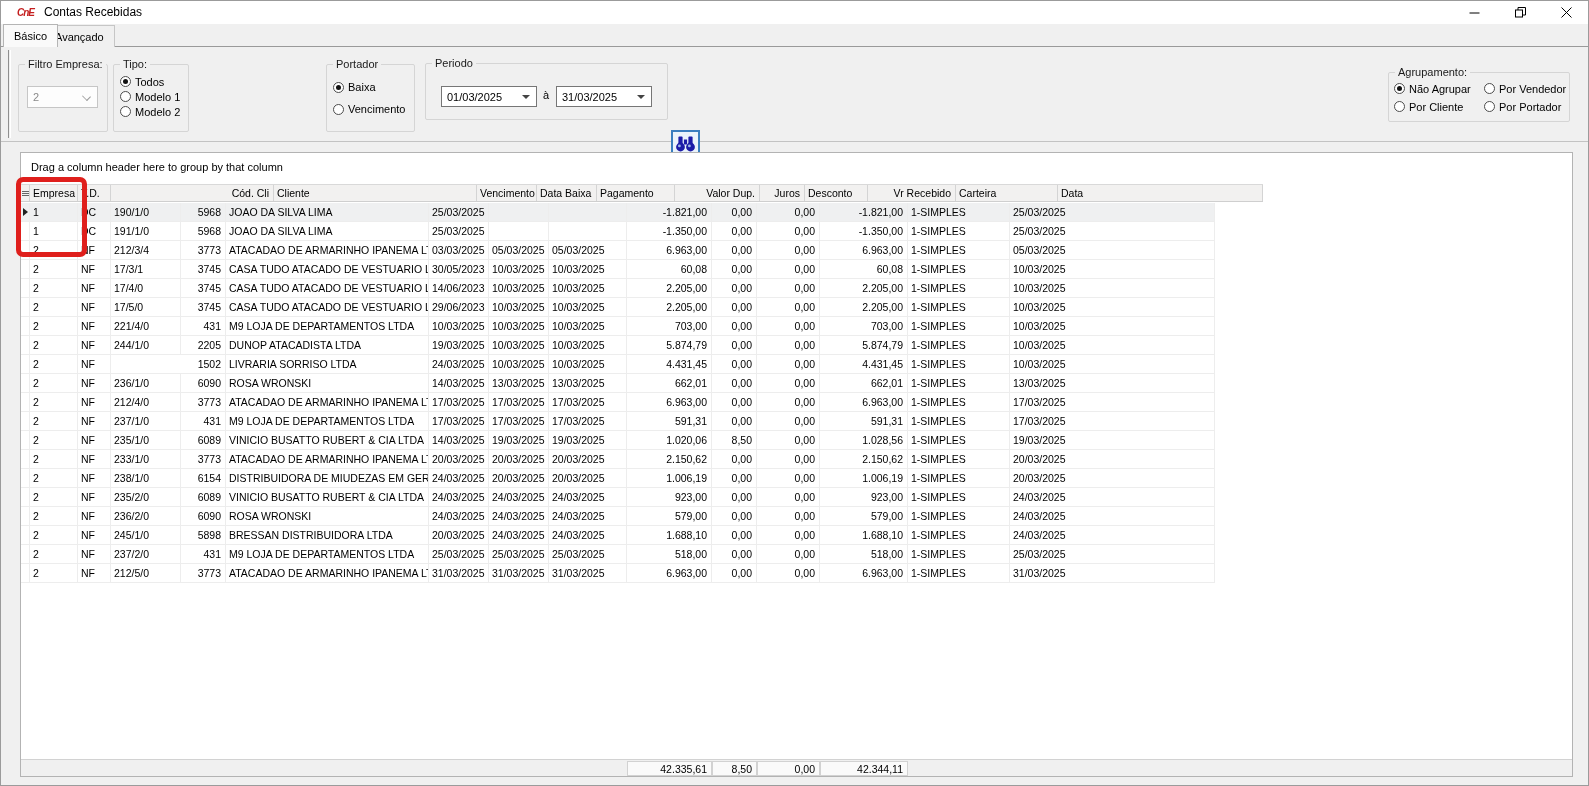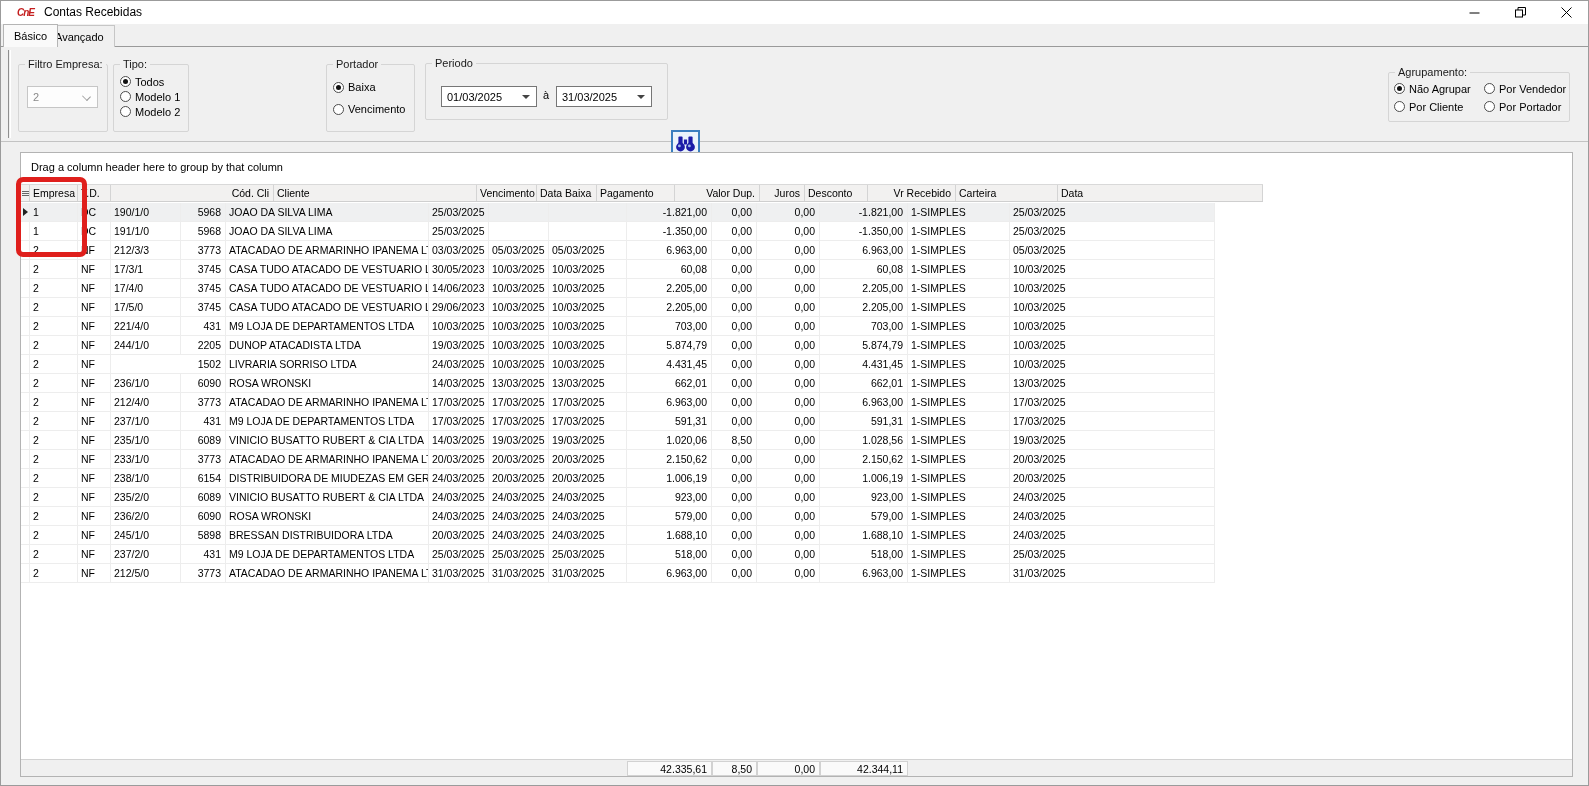--- a/index.html
+++ b/index.html
@@ -244,21 +244,21 @@
         <div class="cell ar" style="flex: 0 0 45px;">0,00</div>
         <div class="cell ar" style="flex: 0 0 63px;">0,00</div>
         <div class="cell ar" style="flex: 0 0 88px;">-1.350,00</div>
         <div class="cell al" style="flex: 0 0 102px;">1-SIMPLES</div>
         <div class="cell al" style="flex: 0 0 205px;">25/03/2025</div>
       </div>
       <div class="grow">
         <div class="cell" style="flex: 0 0 9px;"></div>
         <div class="cell al" style="flex: 0 0 48px;">2</div>
         <div class="cell al" style="flex: 0 0 33px;">NF</div>
-        <div class="cell al" style="flex: 0 0 70px;">212/3/3</div>
+        <div class="cell al" style="flex: 0 0 70px;">212/3/4</div>
         <div class="cell ar" style="flex: 0 0 45px;">3773</div>
         <div class="cell al" style="flex: 0 0 203px;">ATACADAO DE ARMARINHO IPANEMA LT</div>
         <div class="cell al" style="flex: 0 0 60px;">03/03/2025</div>
         <div class="cell al" style="flex: 0 0 60px;">05/03/2025</div>
         <div class="cell al" style="flex: 0 0 78px;">05/03/2025</div>
         <div class="cell ar" style="flex: 0 0 85px;">6.963,00</div>
         <div class="cell ar" style="flex: 0 0 45px;">0,00</div>
         <div class="cell ar" style="flex: 0 0 63px;">0,00</div>
         <div class="cell ar" style="flex: 0 0 88px;">6.963,00</div>
         <div class="cell al" style="flex: 0 0 102px;">1-SIMPLES</div>

